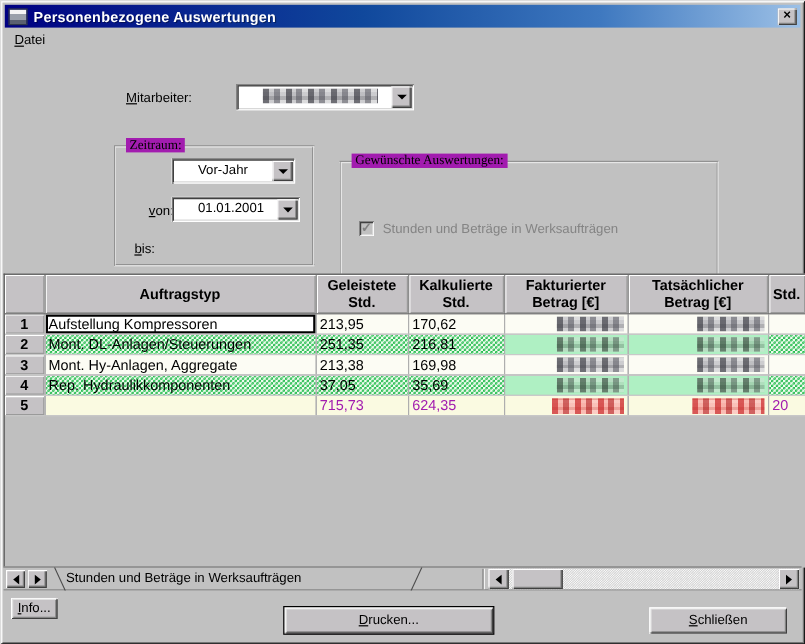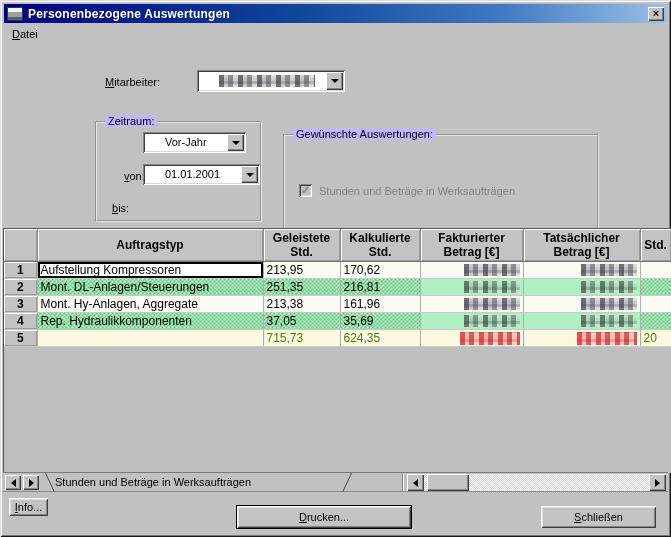--- a/index.html
+++ b/index.html
@@ -42,21 +42,21 @@
   .cab{
     position:absolute;right:2px;top:2px;bottom:2px;width:17px;background:#c5c2c5;
     box-shadow: inset 1px 1px 0 #ffffff, inset -1px -1px 0 #404040, inset -2px -2px 0 #848484;
     display:flex;align-items:center;justify-content:center;
   }
   .tri-down{width:0;height:0;border-left:4px solid transparent;border-right:4px solid transparent;border-top:4px solid #000;}
   .tri-left{width:0;height:0;border-top:4px solid transparent;border-bottom:4px solid transparent;border-right:5px solid #000;}
   .tri-right{width:0;height:0;border-top:4px solid transparent;border-bottom:4px solid transparent;border-left:5px solid #000;}
   
   .group{position:absolute;border:2px groove #e6e6e6;box-sizing:border-box;}
-  .group .legend{position:absolute;top:-8px;left:8px;background:#c4b5fd;padding:0 3px;font-size:11px;}
+  .group .legend{position:absolute;top:-8px;left:8px;background:#a21caf;padding:0 3px;font-size:11px;font-family:Liberation Serif, serif;}
   
   .chk{
     position:absolute;width:13px;height:13px;background:#c1c1c1;box-sizing:border-box;
     box-shadow: inset 1px 1px 0 #848484, inset -1px -1px 0 #ffffff,
                 inset 2px 2px 0 #404040, inset -2px -2px 0 #d8d8d8;
     display:flex;align-items:center;justify-content:center;
   }
   .chk .mark{font-size:11px;font-weight:bold;color:#828282;line-height:1;margin-top:-1px;}
   .disabledtext{color:#848484;}
   
@@ -92,21 +92,21 @@
     box-shadow: inset 1px 1px 0 #ffffff, inset -1px -1px 0 #9a9a9a;
   }
   td.rownum{
     background:#c5c2c5;font-weight:bold;text-align:center;
     border-right:1px solid #8e8e8e;border-bottom:1px solid #8e8e8e;
     box-shadow: inset 1px 1px 0 #ffffff, inset -1px -1px 0 #9a9a9a;
   }
   tr.body{height:17px;}
   tr.body td{border-right:1px solid #aeaeae;border-bottom:1px solid #c9c9c9;}
   .rowwhite td.data{background:#fcfcf4;}
-  .rowtotal td.data{background:#fafae1;color:#4d7c0f;}
+  .rowtotal td.data{background:#fafae1;color:#a21caf;}
   .rowgreen td.data{
     background-color:#effbef;
     background-image:
       linear-gradient(45deg,#27bd50 25%,transparent 25%,transparent 75%,#27bd50 75%),
       linear-gradient(45deg,#27bd50 25%,transparent 25%,transparent 75%,#27bd50 75%);
     background-size:4px 4px;background-position:0 0,2px 2px;
   }
   .rowgreen td.money{background:#aff0c3 !important;background-image:none !important;}
   td.num{text-align:left;}
   td.money{text-align:right;}
@@ -184,21 +184,21 @@
   <div class="group" style="left:95px;top:121px;width:167px;height:101px;">
     <span class="legend">Zeitraum:</span>
   </div>
   <div class="combo" style="left:143px;top:132px;width:103px;height:21px;">
     <span class="val">Vor-Jahr</span>
     <span class="cab">
         <span class="tri-down"></span>
       </span>
   </div>
   <div class="lbl" style="left:124px;top:170px;"><span class="u">v</span><span>on:</span></div>
-  <div class="combo" style="left:143px;top:164px;width:117px;height:21px;">
+  <div class="combo" style="left:143px;top:164px;width:107px;height:21px;">
     <span class="val">01.01.2001</span>
     <span class="cab">
         <span class="tri-down"></span>
       </span>
   </div>
   <div class="lbl" style="left:112px;top:202px;"><span class="u">b</span><span>is:</span></div>
 
   <div class="group" style="left:283px;top:134px;width:316px;height:101px;">
     <span class="legend">Gewünschte Auswertungen:</span>
     <span class="chk" style="left:14px;top:48px;">
@@ -259,21 +259,21 @@
         <td class="data num">251,35</td>
         <td class="data num">216,81</td>
         <td class="data money"><span class="px px-gg" style="width:56px;"></span></td>
         <td class="data money"><span class="px px-gg" style="width:56px;"></span></td>
         <td class="data num"></td>
       </tr>
       <tr class="body rowwhite">
         <td class="rownum">3</td>
         <td class="data">Mont. Hy-Anlagen, Aggregate</td>
         <td class="data num">213,38</td>
-        <td class="data num">161,96</td>
+        <td class="data num">169,98</td>
         <td class="data money"><span class="px px-gray" style="width:56px;"></span></td>
         <td class="data money"><span class="px px-gray" style="width:56px;"></span></td>
         <td class="data num"></td>
       </tr>
       <tr class="body rowgreen">
         <td class="rownum">4</td>
         <td class="data">Rep. Hydraulikkomponenten</td>
         <td class="data num">37,05</td>
         <td class="data num">35,69</td>
         <td class="data money"><span class="px px-gg" style="width:56px;"></span></td>

